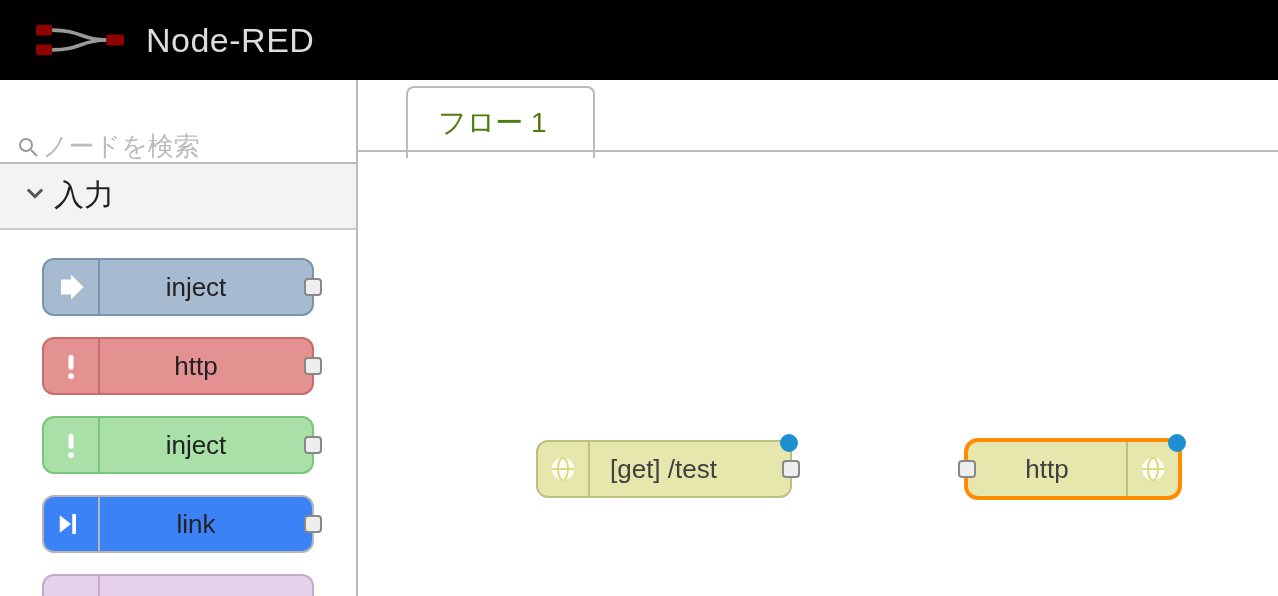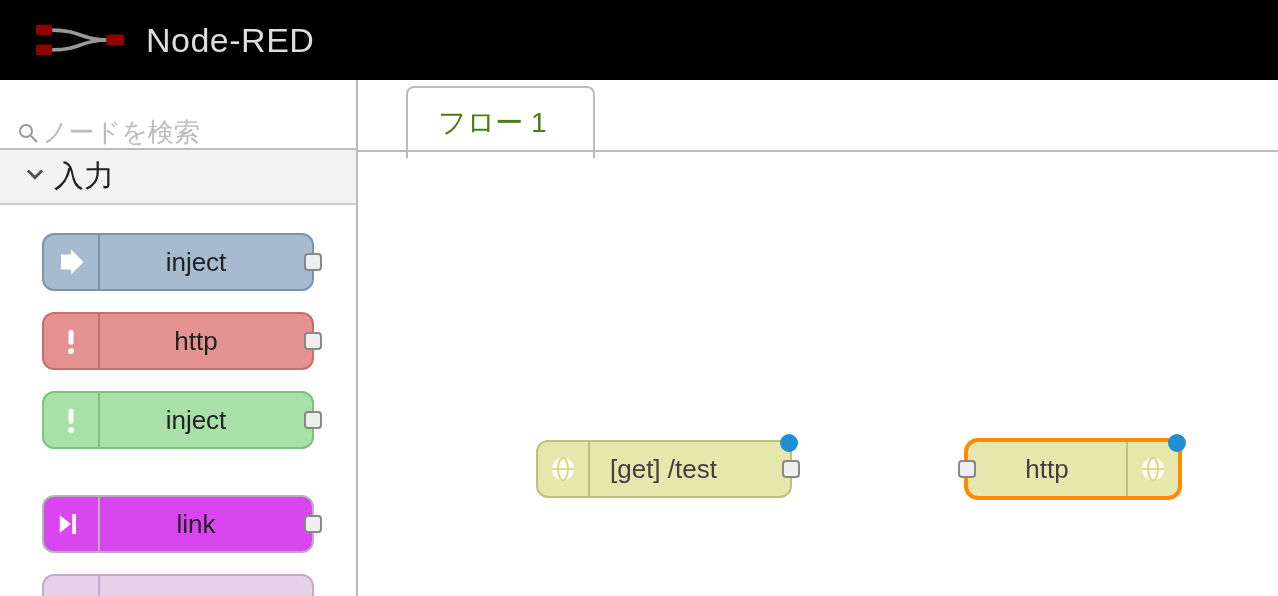--- a/index.html
+++ b/index.html
@@ -30,21 +30,21 @@
   
   .palette { padding: 28px 42px 0 42px; display:flex; flex-direction:column; gap:21px; }
   .pnode { position:relative; height:58px; border-radius:12px; border:2px solid; display:flex; align-items:center; cursor:grab; }
   .pnode .icon-cap { width:56px; height:100%; border-right:2px solid; display:flex; align-items:center; justify-content:center; border-top-left-radius:10px; border-bottom-left-radius:10px; }
   .pnode .pnlabel { flex:1; text-align:center; font-size:26px; color:#222; padding-right:20px; }
   .pnode .out-port { position:absolute; right:-10px; top:50%; transform:translateY(-50%); width:18px; height:18px; border:2px solid #888; border-radius:4px; background:#eee; }
 
   .inject  { background:#a6bbcf; border-color:#7b94ad; } .inject  .icon-cap{border-color:#7b94ad;}
   .catch   { background:#e49191; border-color:#c86d6d; } .catch   .icon-cap{border-color:#c86d6d;}
   .status  { background:#a8e0a8; border-color:#7bc47b; } .status  .icon-cap{border-color:#7bc47b;}
-  .link    { background:#d946ef; border-color:#b5b5b5;margin-top:25px; } .link    .icon-cap{border-color:#b5b5b5;}
+  .link    { background:#3b82f6; border-color:#b5b5b5; } .link    .icon-cap{border-color:#b5b5b5;}
   .extra   { background:#e6d1ea; border-color:#c9a8d0; } .extra   .icon-cap{border-color:#c9a8d0;}
   .extra   { height:22px; border-bottom:none; border-bottom-left-radius:0; border-bottom-right-radius:0; }
   .extra .icon-cap{border-bottom:none;}
 
   
   .tabbar { position:absolute; left:48px; top:6px; display:flex; }
   .tab { padding:16px 46px 16px 30px; border:2px solid #bbb; border-bottom:none; border-top-left-radius:8px; border-top-right-radius:8px; background:#fff; font-size:28px; color:#4d7c0f; cursor:pointer; }
   .tab-strip { position:absolute; left:0; right:0; top:70px; height:0; border-top:2px solid #bbb; }
 
   

